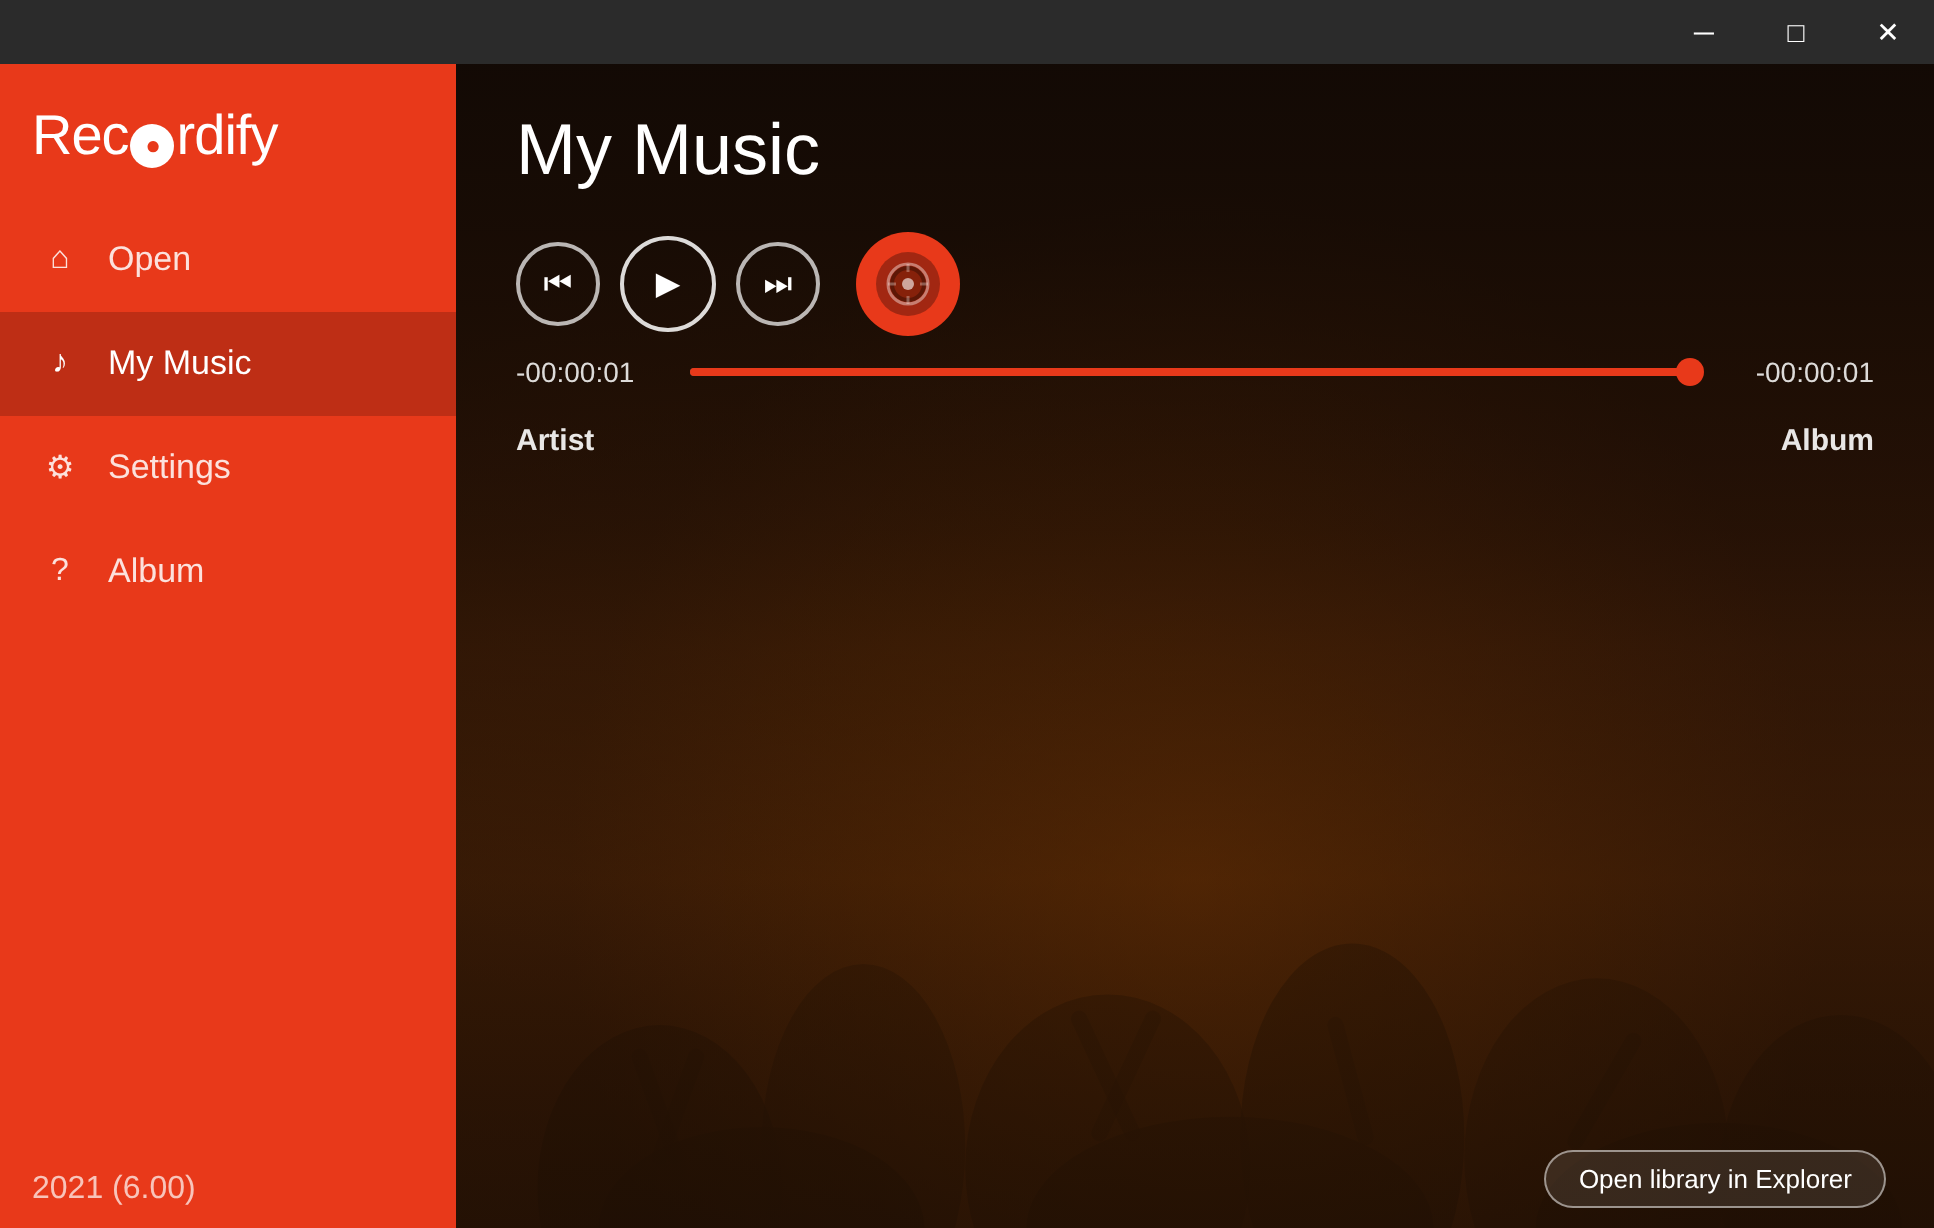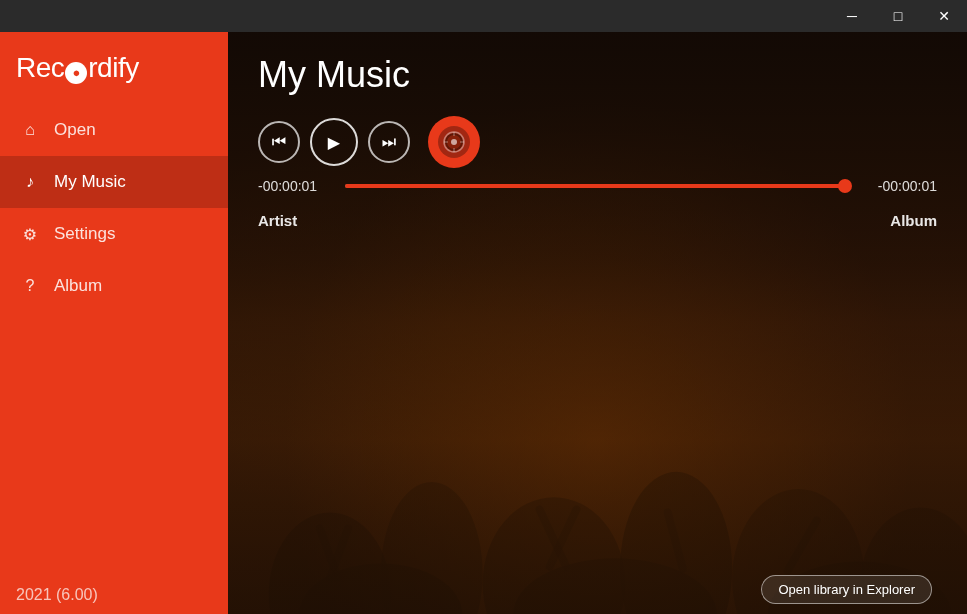--- a/index.html
+++ b/index.html
@@ -304,21 +304,21 @@
 
     .col-title { flex: 2; }
     .col-artist { flex: 1.5; }
     .col-album { flex: 1.5; text-align: right; }
 
     
     #bottom-bar {
       position: absolute;
       bottom: 0;
       left: 0;
-      right: 15px;
+      right: 4px;
       display: flex;
       justify-content: flex-end;
       align-items: center;
       padding: 10px 20px;
       z-index: 2;
     }
 
     #open-library-btn {
       background: rgba(255,255,255,0.1);
       border: 1.5px solid rgba(255,255,255,0.5);

